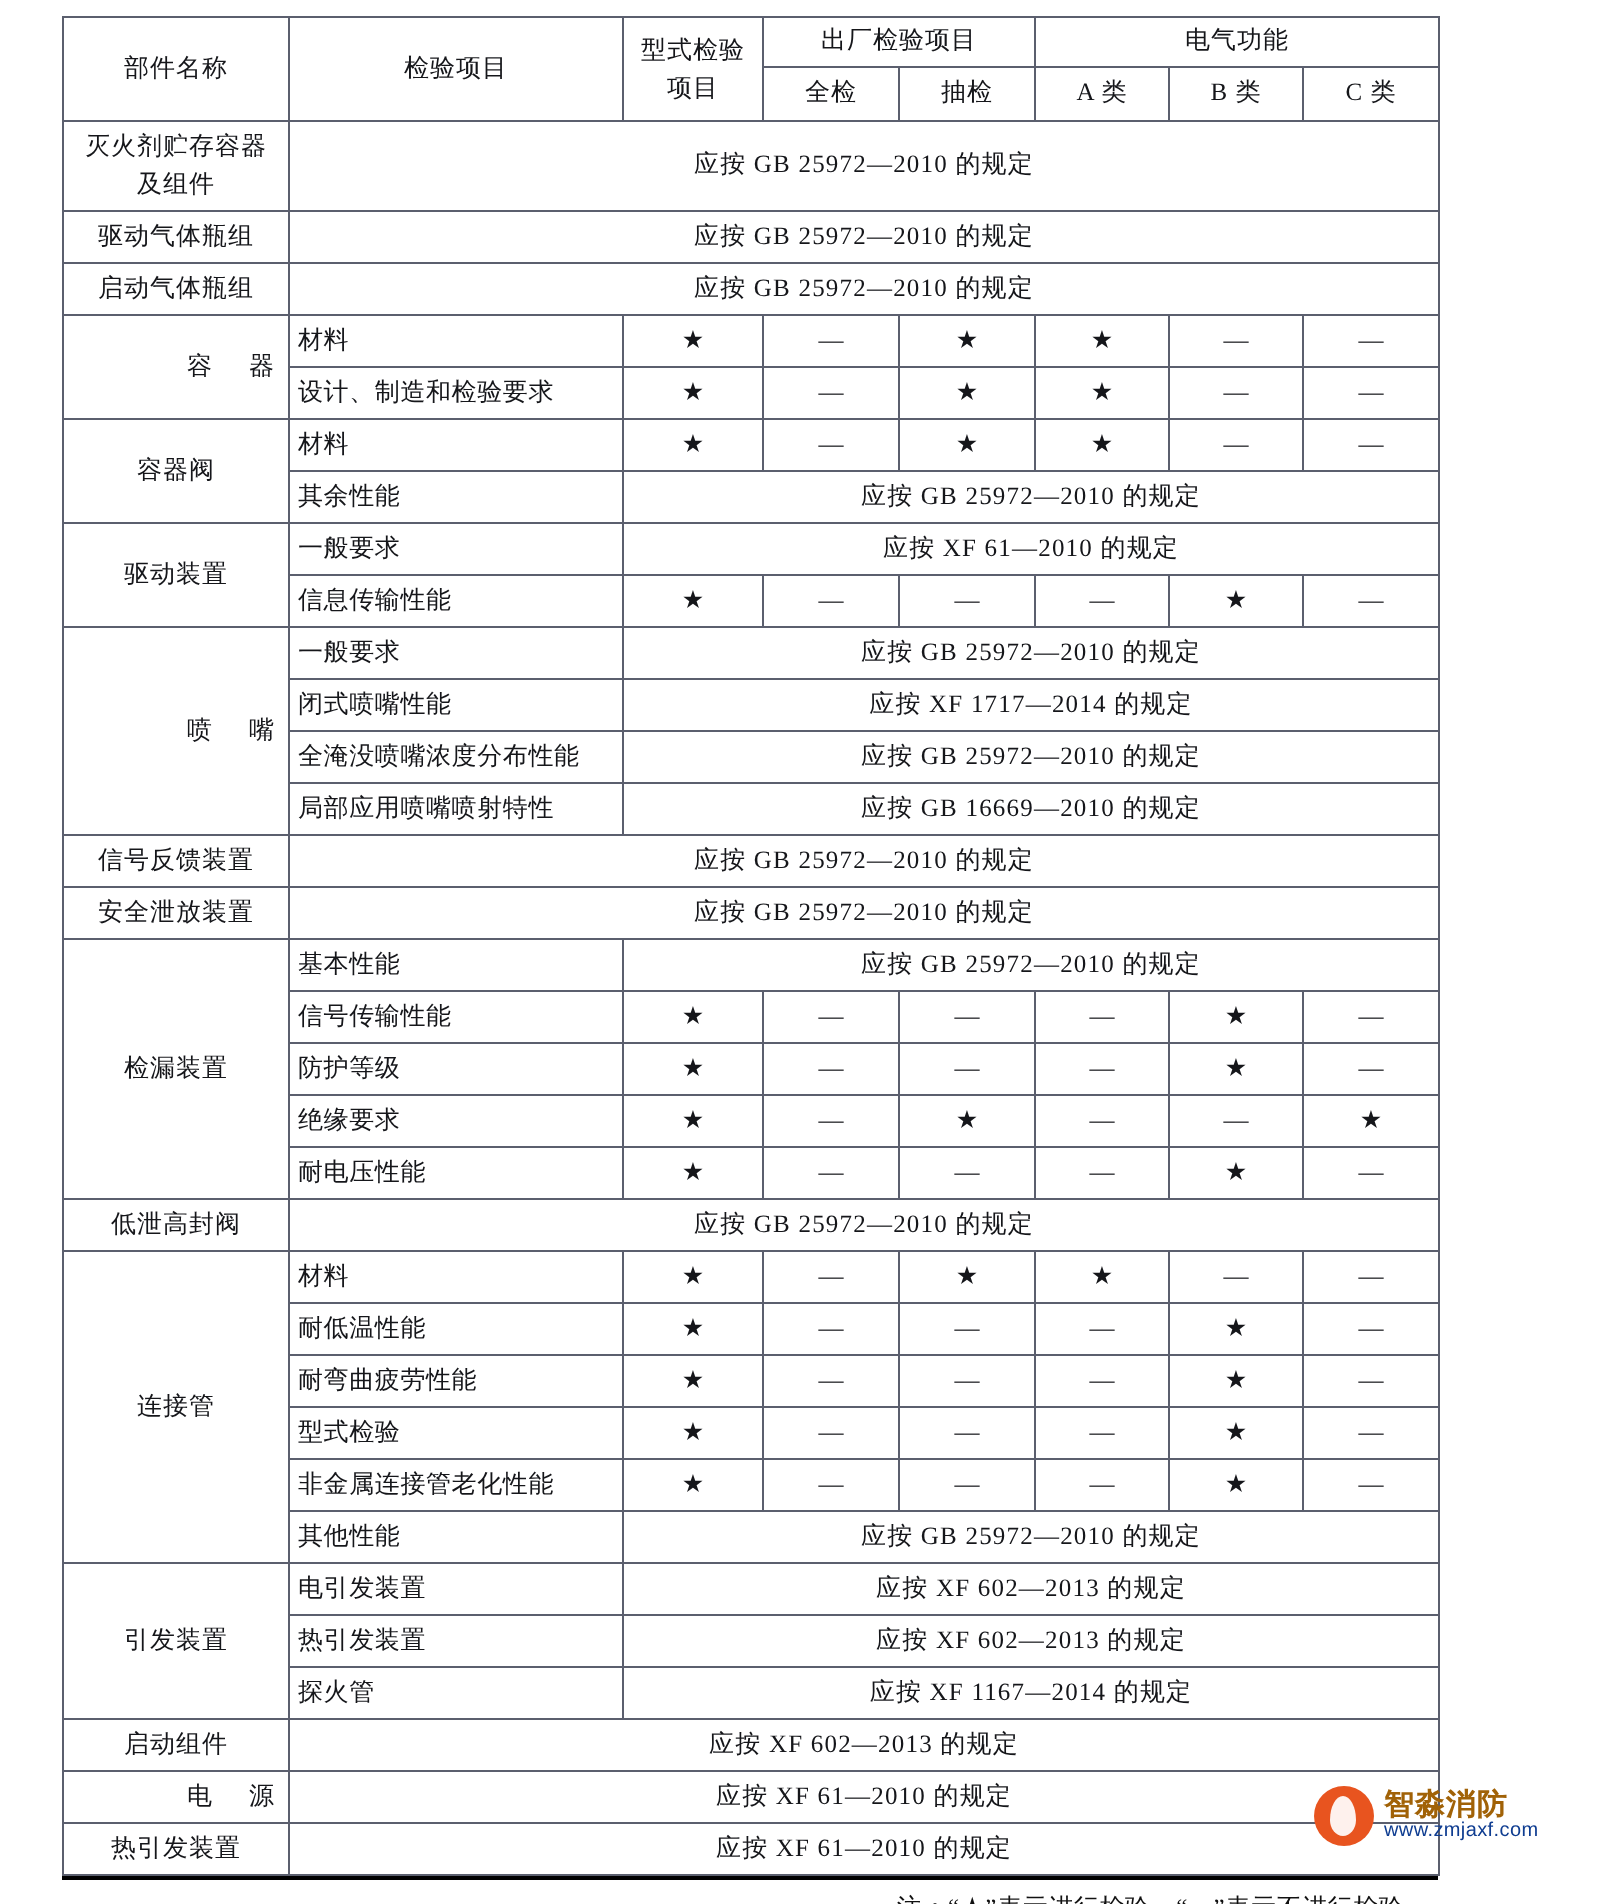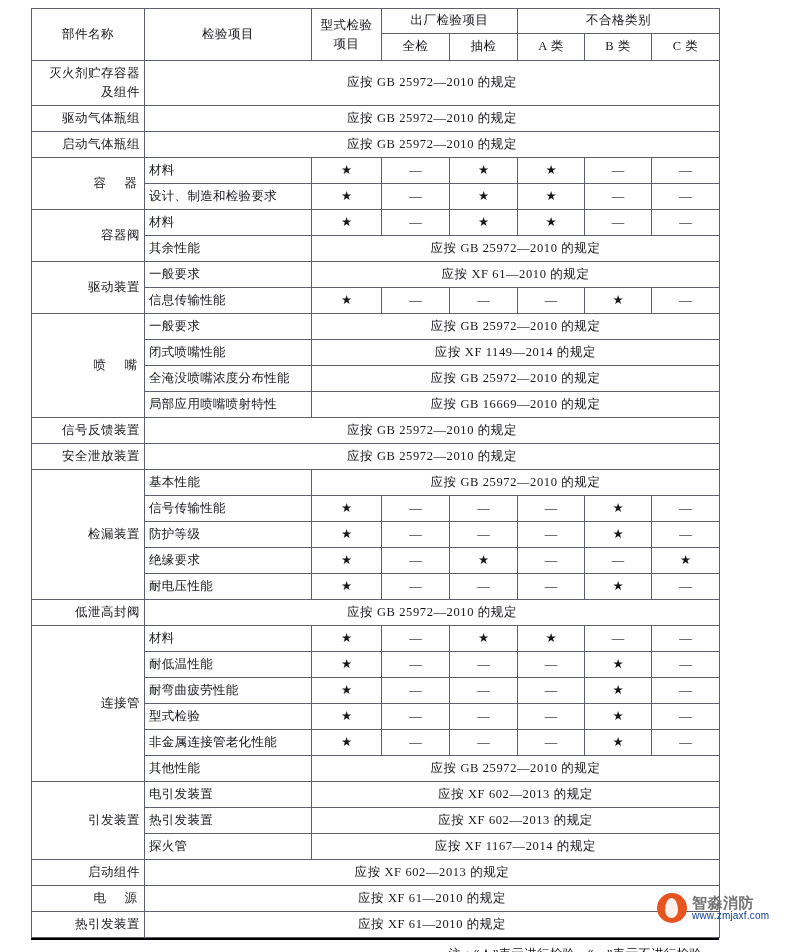--- a/index.html
+++ b/index.html
@@ -43,21 +43,21 @@
     font-size: 12.5px;
     background: #fff;
   }
   .hdr-tall { height: 26px; }
   .ctr { text-align: center; }
   .part {
     text-align: right;
     letter-spacing: 3px;
     font-size: 12.5px;
   }
-  .part-nolsp { text-align: right; letter-spacing: 0.5px; }
+  .part-nolsp { text-align: center; letter-spacing: 0.5px; }
   .item {
     text-align: left;
     padding-left: 8px;
     letter-spacing: 0.3px;
   }
   .spanrule {
     text-align: center;
     letter-spacing: 0.6px;
   }
   .star { text-align: center; font-size: 12px; }
@@ -102,21 +102,21 @@
     width: 13px; height: 20px;
     border-radius: 50% 50% 50% 50%/60% 60% 40% 40%;
     background: #fff;
     opacity: 0.92;
   }
   .logo-text { line-height: 1.05; }
   .logo-cn {
     font-family: "Liberation Sans", sans-serif;
     font-size: 15px;
     font-weight: bold;
-    color: #737373;
+    color: #a16207;
     letter-spacing: 0.5px;
   }
   .logo-en {
     font-family: "Liberation Sans", sans-serif;
     font-size: 10px;
     color: #0f3d91;
     letter-spacing: 0.2px;
   }
   .two-line { line-height: 1.5; }
 </style>
@@ -141,21 +141,21 @@
       <tr class="hdr">
         <td rowspan="2" class="part-nolsp hdr-tall">部件名称</td>
         <td rowspan="2" class="ctr hdr-tall">检验项目</td>
         <td rowspan="2" class="ctr hdr-tall">
           <div class="two-line">
             <div>型式检验</div>
             <div>项目</div>
           </div>
         </td>
         <td colspan="2" class="ctr" style="height:24px">出厂检验项目</td>
-        <td colspan="3" class="ctr">不合格类别</td>
+        <td colspan="3" class="ctr">电气功能</td>
       </tr>
       <tr class="hdr">
         <td class="ctr" style="height:26px">全检</td>
         <td class="ctr">抽检</td>
         <td class="ctr">A 类</td>
         <td class="ctr">B 类</td>
         <td class="ctr">C 类</td>
       </tr>
 
       <tr class="r-tall">
@@ -228,21 +228,21 @@
         <td class="dash">—</td>
       </tr>
 
       <tr class="r">
         <td rowspan="4" class="part">喷　嘴</td>
         <td class="item">一般要求</td>
         <td colspan="6" class="spanrule">应按 GB 25972—2010 的规定</td>
       </tr>
       <tr class="r">
         <td class="item">闭式喷嘴性能</td>
-        <td colspan="6" class="spanrule">应按 XF 1149—2014 的规定</td>
+        <td colspan="6" class="spanrule">应按 XF 1717—2014 的规定</td>
       </tr>
       <tr class="r">
         <td class="item">全淹没喷嘴浓度分布性能</td>
         <td colspan="6" class="spanrule">应按 GB 25972—2010 的规定</td>
       </tr>
       <tr class="r">
         <td class="item">局部应用喷嘴喷射特性</td>
         <td colspan="6" class="spanrule">应按 GB 16669—2010 的规定</td>
       </tr>
 

